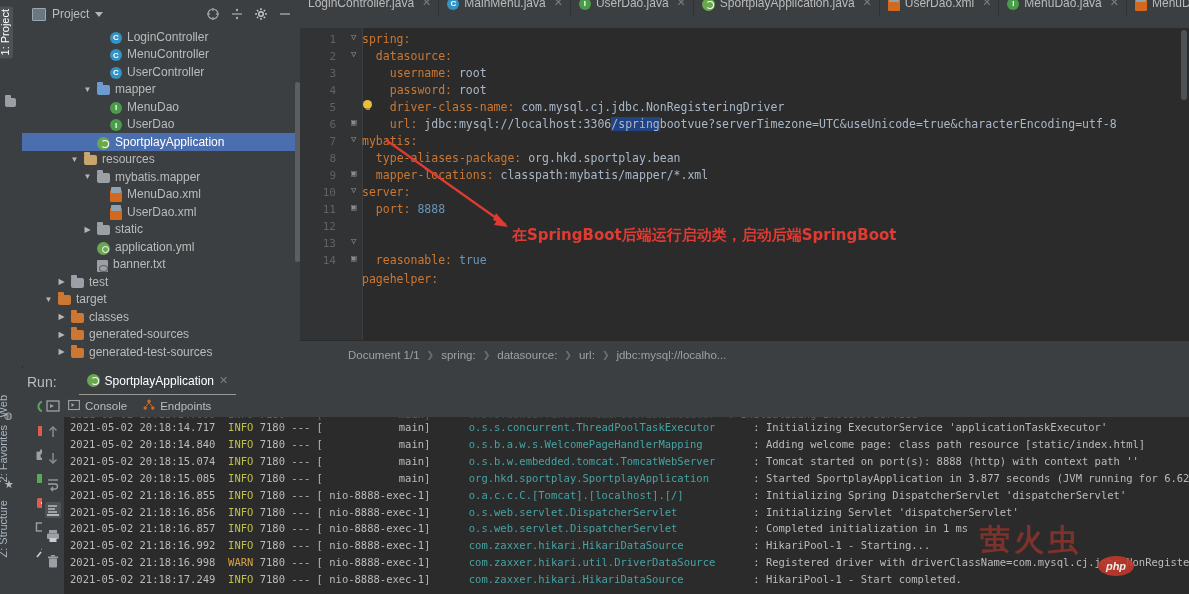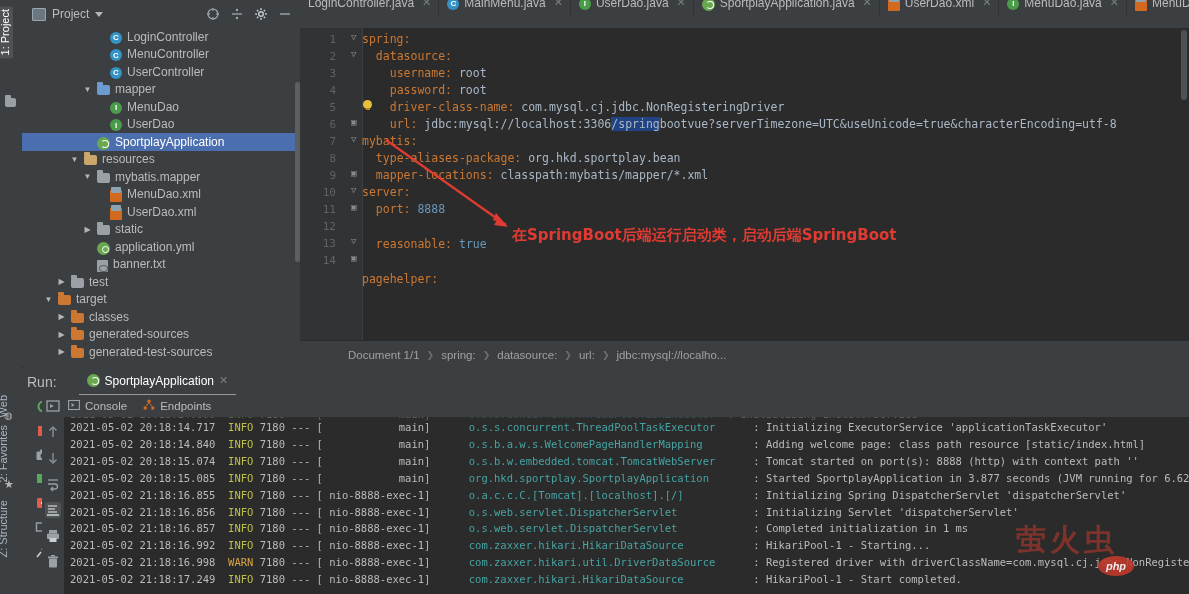--- a/index.html
+++ b/index.html
@@ -437,21 +437,21 @@
         <div class="cline" style="top: 54px;">&nbsp;&nbsp;&nbsp;&nbsp;<span class="k">password:</span><span class="v">&nbsp;root</span></div>
         <div class="cline" style="top: 71px;">&nbsp;&nbsp;&nbsp;&nbsp;<span class="k">driver-class-name:</span><span class="v">&nbsp;com.mysql.cj.jdbc.NonRegisteringDriver</span></div>
         <div class="cline" style="top: 88px;">&nbsp;&nbsp;&nbsp;&nbsp;<span class="k">url:</span><span class="v">&nbsp;jdbc:mysql://localhost:3306</span><span class="sel-txt">/spring</span><span class="v">bootvue?serverTimezone=UTC&amp;useUnicode=true&amp;characterEncoding=utf-8</span></div>
         <div class="cline" style="top: 105px;"><span class="k">mybatis:</span><span class="v"></span></div>
         <div class="cline" style="top: 122px;">&nbsp;&nbsp;<span class="k">type-aliases-package:</span><span class="v">&nbsp;org.hkd.sportplay.bean</span></div>
         <div class="cline" style="top: 139px;">&nbsp;&nbsp;<span class="k">mapper-locations:</span><span class="v">&nbsp;classpath:mybatis/mapper/*.xml</span></div>
         <div class="cline" style="top: 156px;"><span class="k">server:</span><span class="v"></span></div>
         <div class="cline" style="top: 173px;">&nbsp;&nbsp;<span class="k">port:</span><span class="num">&nbsp;8888</span></div>
         <div class="cline" style="top: 190px;">&nbsp;</div>
         <div class="cline" style="top: 207px; margin-top: 36px;"><span class="k">pagehelper:</span><span class="v"></span></div>
-        <div class="cline" style="top: 208px;">&nbsp;&nbsp;<span class="k">reasonable:</span><span class="num">&nbsp;true</span></div>
+        <div class="cline" style="top: 224px;">&nbsp;&nbsp;<span class="k">reasonable:</span><span class="num">&nbsp;true</span></div>
       </div>
     <div class="ed-scroll"></div>
 
     <svg class="arrowline" style="left:0;top:0;" width="889" height="312">
       <line x1="86" y1="112" x2="206" y2="197" stroke="#e03b32" stroke-width="2.2"></line>
       <polygon points="206,197 193,192 196,185" fill="#e03b32"></polygon>
       <polygon points="208,199 194,197 199,189" fill="#e03b32"></polygon>
     </svg>
     <div class="annot" style="left:212px;top:198px;">在SpringBoot后端运行启动类，启动后端SpringBoot</div>
   </div>
@@ -604,16 +604,16 @@
       <div class="cl" style="top: 52.7px;"><span class="c-time">2021-05-02 20:18:15.085</span><span>  </span><span class="c-info">INFO</span><span class="c-pid"> </span><span class="c-pid">7180</span><span class="c-pid"> --- [</span><span class="c-thread">&nbsp;&nbsp;&nbsp;&nbsp;&nbsp;&nbsp;&nbsp;&nbsp;&nbsp;&nbsp;&nbsp;&nbsp;main</span><span class="c-pid">] </span><span class="c-logger">org.hkd.sportplay.SportplayApplication&nbsp;&nbsp;&nbsp;&nbsp;&nbsp;&nbsp;&nbsp;</span><span class="c-msg">: </span><span class="c-msg">Started SportplayApplication in 3.877 seconds (JVM running for 6.628)</span></div>
       <div class="cl" style="top: 69.6px;"><span class="c-time">2021-05-02 21:18:16.855</span><span>  </span><span class="c-info">INFO</span><span class="c-pid"> </span><span class="c-pid">7180</span><span class="c-pid"> --- [</span><span class="c-thread">&nbsp;nio-8888-exec-1</span><span class="c-pid">] </span><span class="c-logger">o.a.c.c.C.[Tomcat].[localhost].[/]&nbsp;&nbsp;&nbsp;&nbsp;&nbsp;&nbsp;&nbsp;&nbsp;&nbsp;&nbsp;&nbsp;</span><span class="c-msg">: </span><span class="c-msg">Initializing Spring DispatcherServlet 'dispatcherServlet'</span></div>
       <div class="cl" style="top: 86.5px;"><span class="c-time">2021-05-02 21:18:16.856</span><span>  </span><span class="c-info">INFO</span><span class="c-pid"> </span><span class="c-pid">7180</span><span class="c-pid"> --- [</span><span class="c-thread">&nbsp;nio-8888-exec-1</span><span class="c-pid">] </span><span class="c-logger">o.s.web.servlet.DispatcherServlet&nbsp;&nbsp;&nbsp;&nbsp;&nbsp;&nbsp;&nbsp;&nbsp;&nbsp;&nbsp;&nbsp;&nbsp;</span><span class="c-msg">: </span><span class="c-msg">Initializing Servlet 'dispatcherServlet'</span></div>
       <div class="cl" style="top: 103.4px;"><span class="c-time">2021-05-02 21:18:16.857</span><span>  </span><span class="c-info">INFO</span><span class="c-pid"> </span><span class="c-pid">7180</span><span class="c-pid"> --- [</span><span class="c-thread">&nbsp;nio-8888-exec-1</span><span class="c-pid">] </span><span class="c-logger">o.s.web.servlet.DispatcherServlet&nbsp;&nbsp;&nbsp;&nbsp;&nbsp;&nbsp;&nbsp;&nbsp;&nbsp;&nbsp;&nbsp;&nbsp;</span><span class="c-msg">: </span><span class="c-msg">Completed initialization in 1 ms</span></div>
       <div class="cl" style="top: 120.3px;"><span class="c-time">2021-05-02 21:18:16.992</span><span>  </span><span class="c-info">INFO</span><span class="c-pid"> </span><span class="c-pid">7180</span><span class="c-pid"> --- [</span><span class="c-thread">&nbsp;nio-8888-exec-1</span><span class="c-pid">] </span><span class="c-logger">com.zaxxer.hikari.HikariDataSource&nbsp;&nbsp;&nbsp;&nbsp;&nbsp;&nbsp;&nbsp;&nbsp;&nbsp;&nbsp;&nbsp;</span><span class="c-msg">: </span><span class="c-msg">HikariPool-1 - Starting...</span></div>
       <div class="cl" style="top: 137.2px;"><span class="c-time">2021-05-02 21:18:16.998</span><span>  </span><span class="c-warn">WARN</span><span class="c-pid"> </span><span class="c-pid">7180</span><span class="c-pid"> --- [</span><span class="c-thread">&nbsp;nio-8888-exec-1</span><span class="c-pid">] </span><span class="c-logger">com.zaxxer.hikari.util.DriverDataSource&nbsp;&nbsp;&nbsp;&nbsp;&nbsp;&nbsp;</span><span class="c-msg">: </span><span class="c-msg">Registered driver with driverClassName=com.mysql.cj.jdbc.NonRegisteringDriver was not</span></div>
       <div class="cl" style="top: 154.1px;"><span class="c-time">2021-05-02 21:18:17.249</span><span>  </span><span class="c-info">INFO</span><span class="c-pid"> </span><span class="c-pid">7180</span><span class="c-pid"> --- [</span><span class="c-thread">&nbsp;nio-8888-exec-1</span><span class="c-pid">] </span><span class="c-logger">com.zaxxer.hikari.HikariDataSource&nbsp;&nbsp;&nbsp;&nbsp;&nbsp;&nbsp;&nbsp;&nbsp;&nbsp;&nbsp;&nbsp;</span><span class="c-msg">: </span><span class="c-msg">HikariPool-1 - Start completed.</span></div>
       <div class="cl" style="top: -11px; opacity: 0.35;"><span class="c-time">2021-05-02&nbsp;20:18:14.600&nbsp;&nbsp;</span><span class="c-info">INFO</span><span class="c-pid">&nbsp;7180&nbsp;---&nbsp;[&nbsp;&nbsp;&nbsp;&nbsp;&nbsp;&nbsp;&nbsp;&nbsp;&nbsp;&nbsp;&nbsp;&nbsp;main]&nbsp;</span><span class="c-logger">o.s.s.concurrent.ThreadPoolTaskExecutor</span><span class="c-msg">&nbsp;&nbsp;:&nbsp;Initializing&nbsp;ExecutorService</span></div>
     </div>
 
-  <div class="wm-cn" style="left:1016px;top:520px;">萤火虫</div>
+  <div class="wm-cn" style="left:980px;top:520px;">萤火虫</div>
   <div class="php-badge" style="left:1098px;top:556px;">php</div>
 
 </div>
 
 </body></html>

